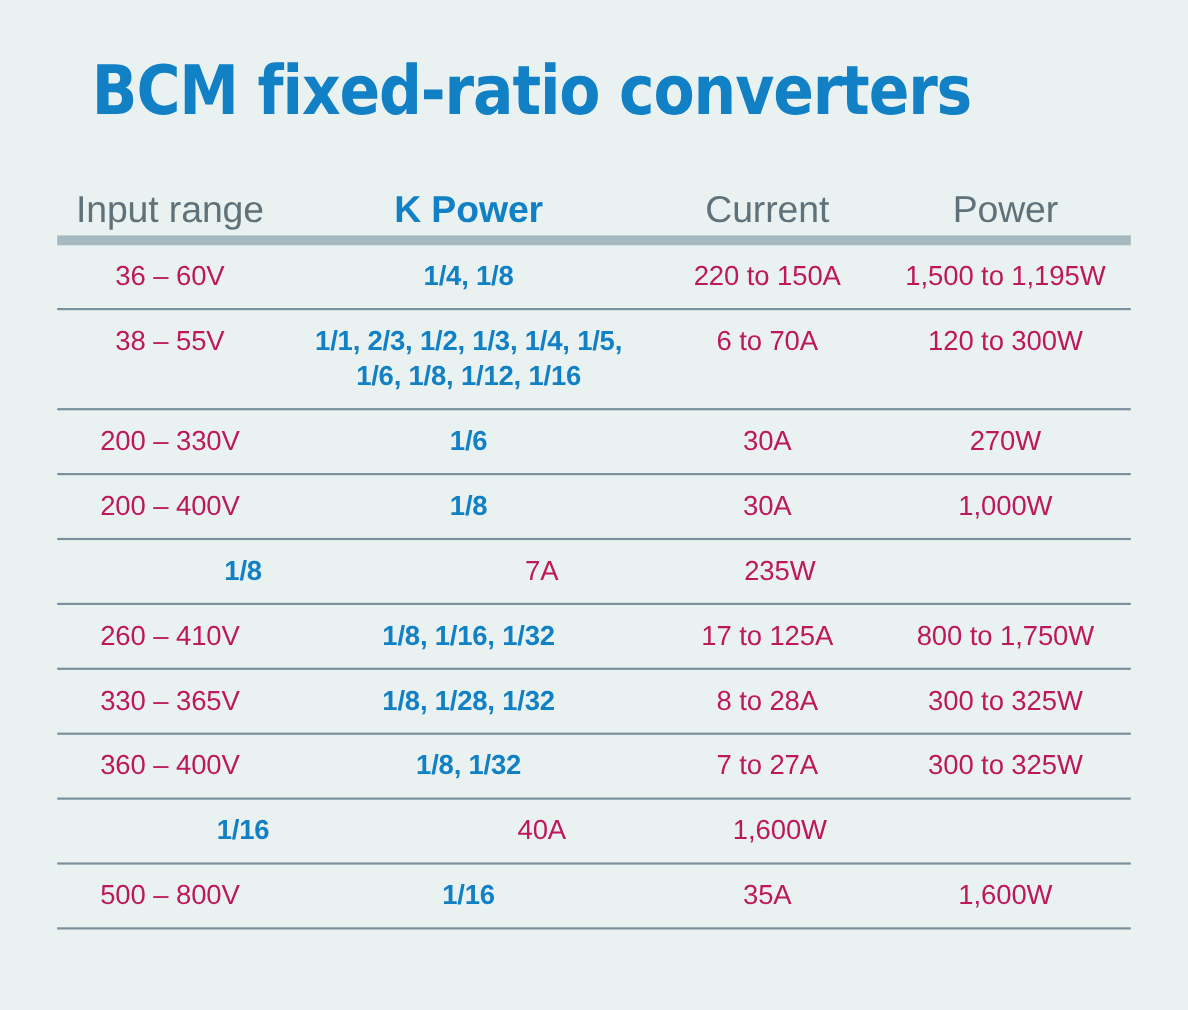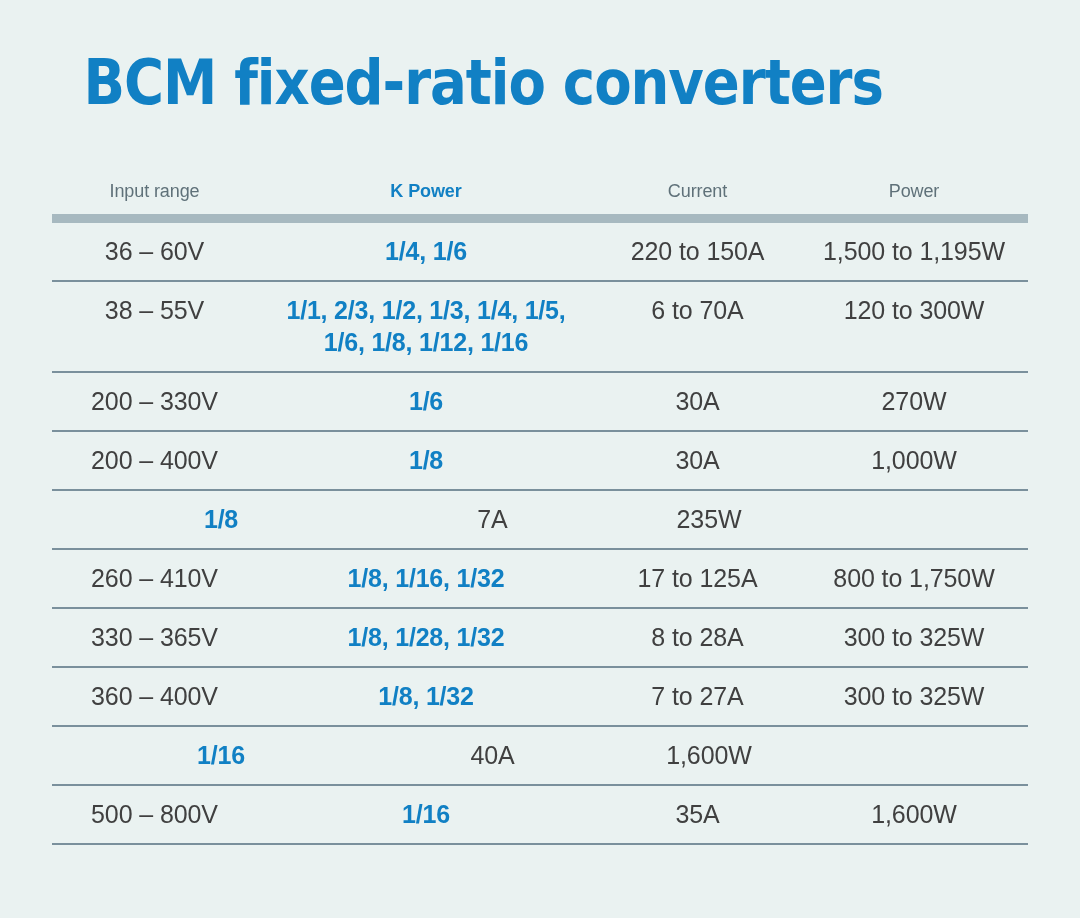--- a/index.html
+++ b/index.html
@@ -58,29 +58,29 @@
   }
 
   .col-input   { width: 205px; flex: 0 0 205px; }
   .col-kfactor { width: 338px; flex: 0 0 338px; }
   .col-current { width: 205px; flex: 0 0 205px; }
   .col-power   { width: 228px; flex: 0 0 228px; }
 
   .cell {
     font-size: 25px;
     line-height: 32px;
-    color: #404040;
+    color: #be185d;
     font-family: "Liberation Sans", sans-serif;
     letter-spacing: -0.1px;
     white-space: pre-line;
   }
 
   .head .cell {
     color: #5f7179;
-    font-size: 18px;
+    font-size: 34px;
   }
   .head .cell.kfactor-head {
     color: #1180c4;
     font-weight: bold;
   }
 
   .rule-thick {
     height: 9px;
     background: #a7b9c0;
     width: 976px;
@@ -116,21 +116,21 @@
       <div class="cell col-input">Input range</div>
       <div class="cell col-kfactor kfactor-head">K Power</div>
       <div class="cell col-current">Current</div>
       <div class="cell col-power">Power</div>
     </div>
 
     <div class="rule-thick"></div>
 
     <div class="row body-row">
       <div class="cell col-input">36 – 60V</div>
-      <div class="cell col-kfactor kfactor">1/4, 1/6</div>
+      <div class="cell col-kfactor kfactor">1/4, 1/8</div>
       <div class="cell col-current">220 to 150A</div>
       <div class="cell col-power">1,500 to 1,195W</div>
     </div>
     <div class="rule-thin"></div>
 
     <div class="row body-row">
       <div class="cell col-input">38 – 55V</div>
       <div class="cell col-kfactor kfactor">1/1, 2/3, 1/2, 1/3, 1/4, 1/5,
 1/6, 1/8, 1/12, 1/16</div>
       <div class="cell col-current">6 to 70A</div>

